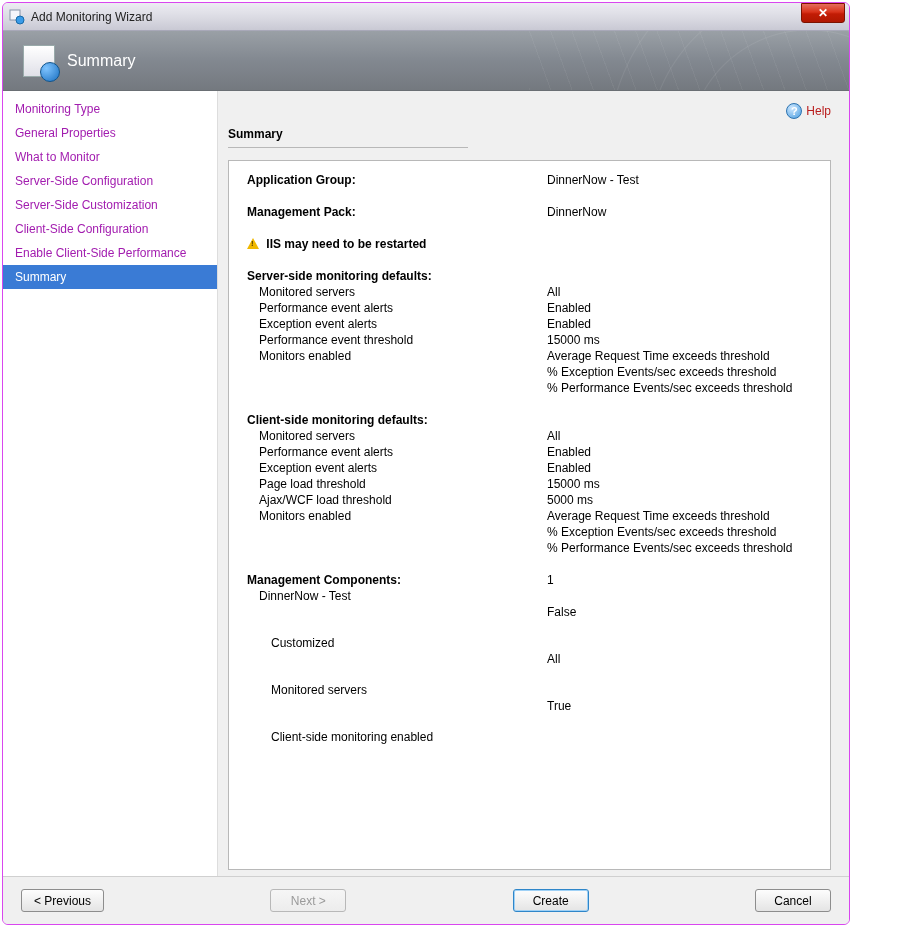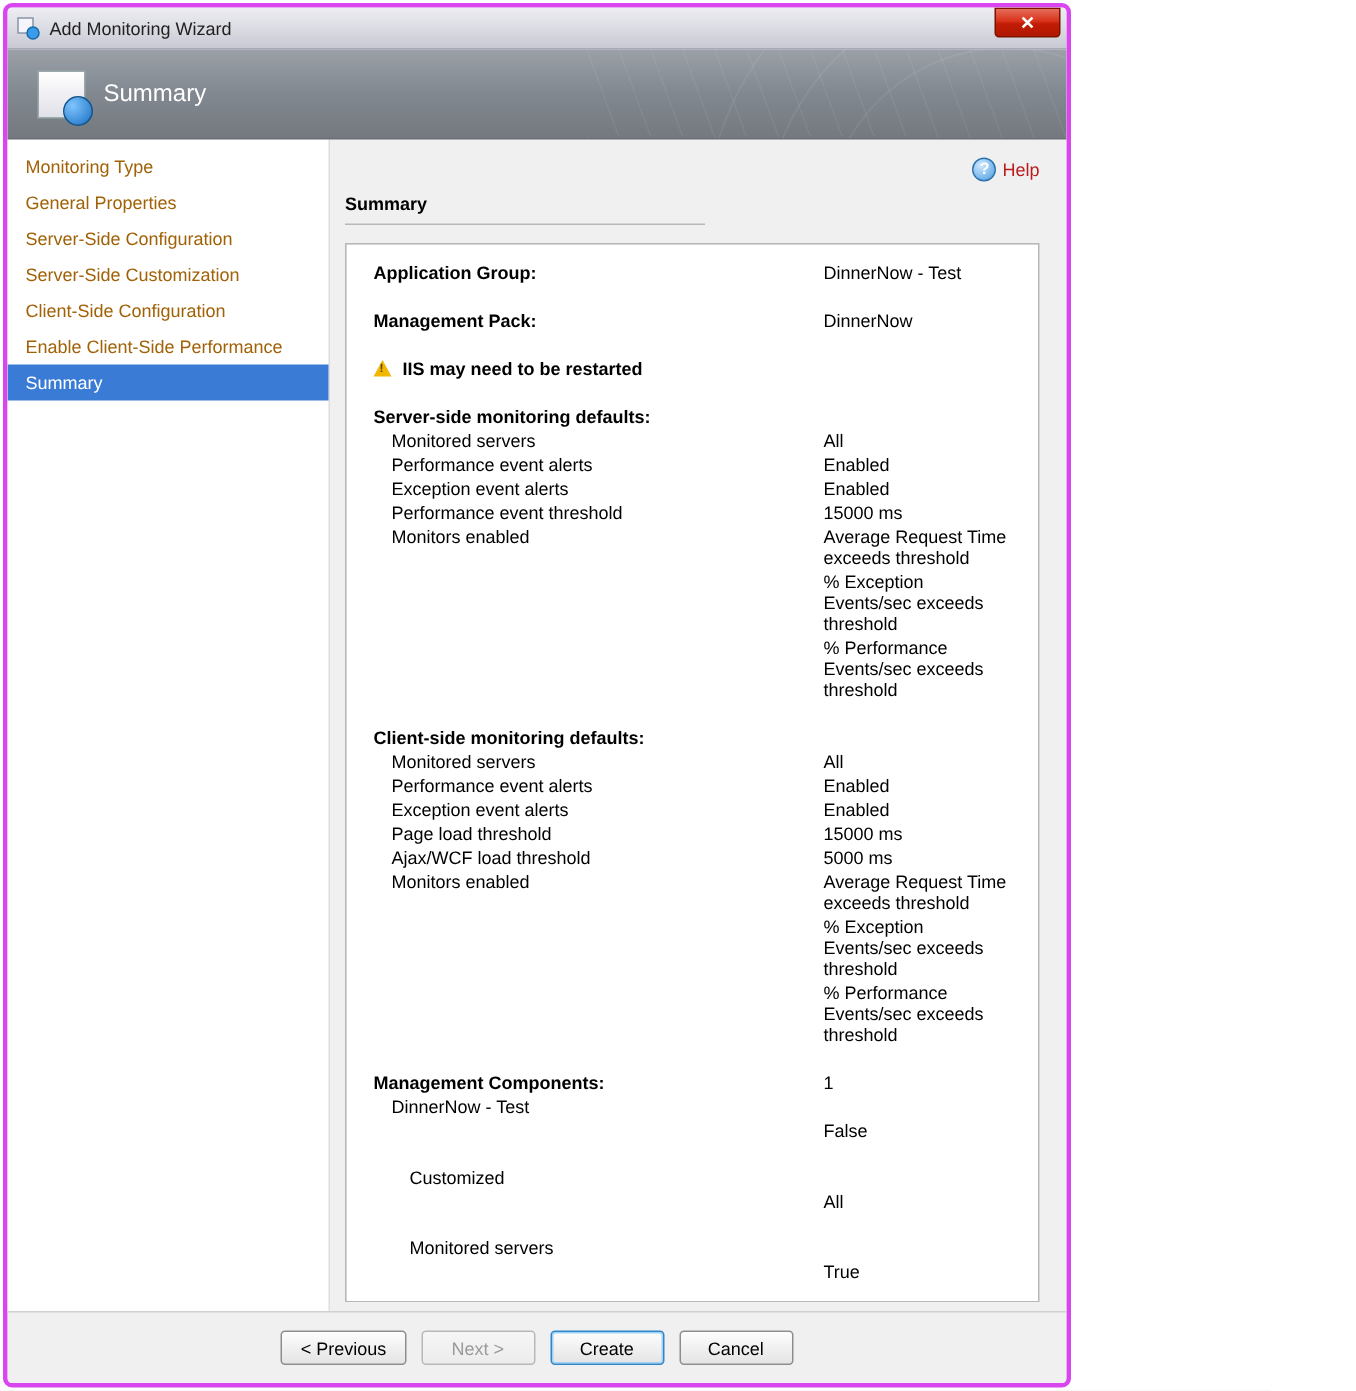--- a/index.html
+++ b/index.html
@@ -7,23 +7,23 @@
     margin: 0;
     padding: 2px;
     font-family: "Segoe UI", Tahoma, sans-serif;
     font-size: 12px;
     background: #fff;
     width: 904px;
     height: 927px;
     overflow: hidden;
   }
   .window {
-    width: 712px;
+    width: 848px;
     height: 923px;
-    border: 3px solid #d946ef;
+    border: 1px solid #d946ef;
     border-radius: 6px;
     background: #f0f0f0;
     display: flex;
     flex-direction: column;
     overflow: hidden;
   }
   .titlebar {
     height: 28px;
     background: linear-gradient(to bottom, #ededf3 0%, #dcdce4 50%, #c9c9d4 100%);
     display: flex;
@@ -92,21 +92,21 @@
     background: #f0f0f0;
   }
   .sidebar {
     width: 215px;
     background: #fff;
     border-right: 1px solid #ddd;
     padding-top: 6px;
   }
   .sidebar-item {
     padding: 5px 12px;
-    color: #a16207;
+    color: #a21caf;
     cursor: pointer;
     font-size: 12px;
   }
   .sidebar-item.selected {
     background: #3a7bd5;
     color: #fff;
   }
   .main {
     flex: 1;
     padding: 12px 18px 6px 10px;
@@ -162,21 +162,21 @@
     position: absolute;
     left: -2px; top: 1px;
     font-size: 8px; font-weight: bold; color: #5a4200;
   }
   .group-head { font-weight: bold; }
   .footer {
     height: 48px;
     border-top: 1px solid #d0d0d0;
     display: flex;
     align-items: center;
-    justify-content: center;
+    justify-content: space-between;
     gap: 10px;
     padding: 0 18px;
     background: #f0f0f0;
   }
   button.wizbtn {
     min-width: 76px;
     height: 23px;
     font-size: 12px;
     background: linear-gradient(to bottom, #fdfdfd, #e4e4e4);
     border: 1px solid #8d8d8d;
@@ -218,20 +218,21 @@
     <div class="banner-wire"></div>
     <div class="banner-icon"></div>
     <div class="banner-title">Summary</div>
   </div>
 
   <div class="body">
 
     <div class="sidebar">
       <div class="sidebar-item"><span>Monitoring Type</span></div>
       <div class="sidebar-item"><span>General Properties</span></div>
+      <div class="sidebar-item"><span>What to Monitor</span></div>
       <div class="sidebar-item"><span>Server-Side Configuration</span></div>
       <div class="sidebar-item"><span>Server-Side Customization</span></div>
       <div class="sidebar-item"><span>Client-Side Configuration</span></div>
       <div class="sidebar-item"><span>Enable Client-Side Performance</span></div>
       <div class="sidebar-item selected"><span>Summary</span></div>
     </div>
 
     <div class="main">
       <div class="help-row">
         <span class="help-icon">?</span>

